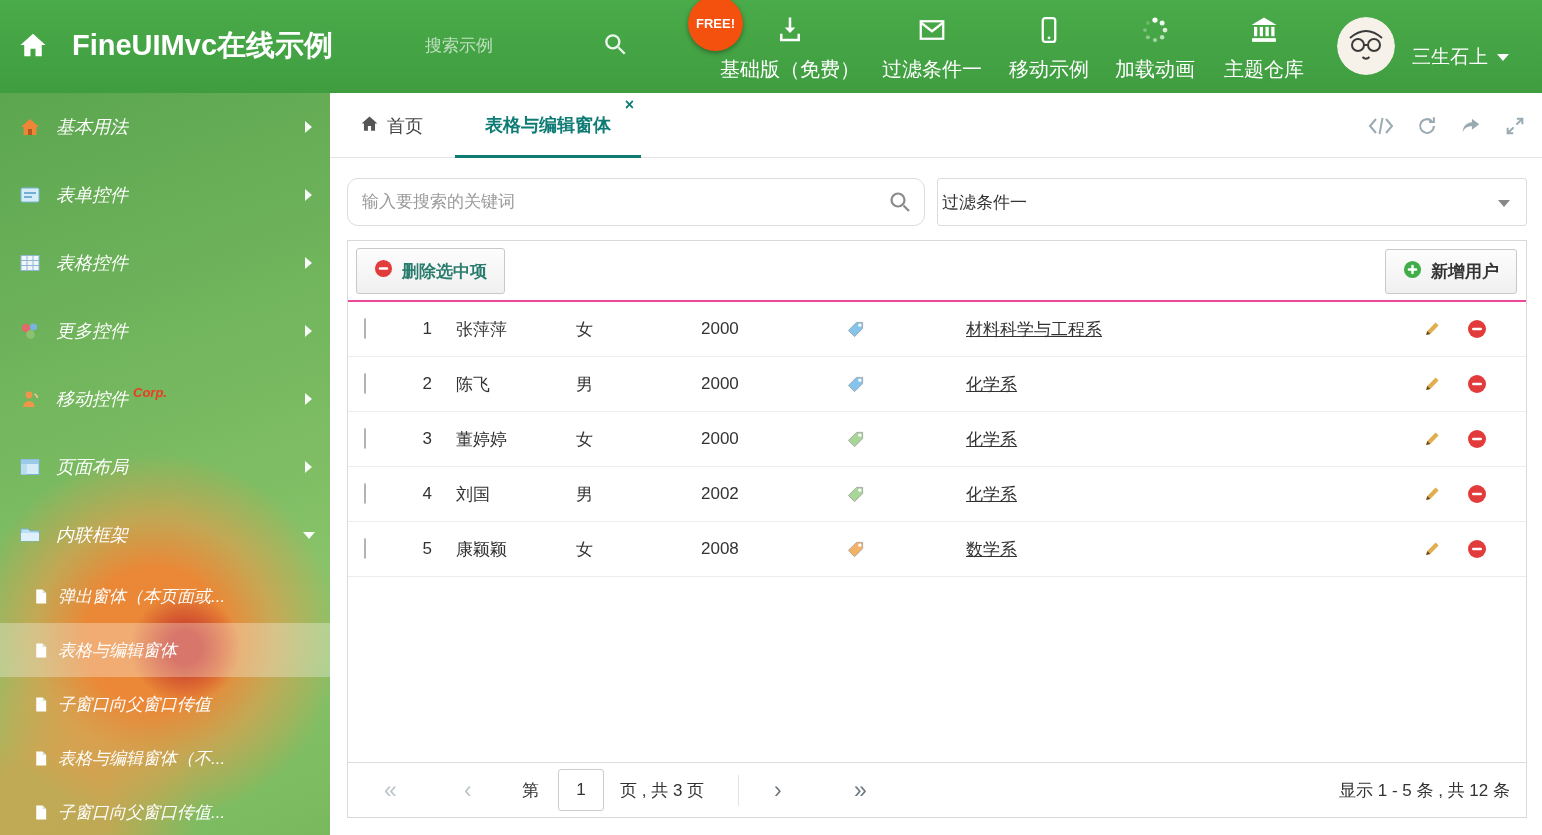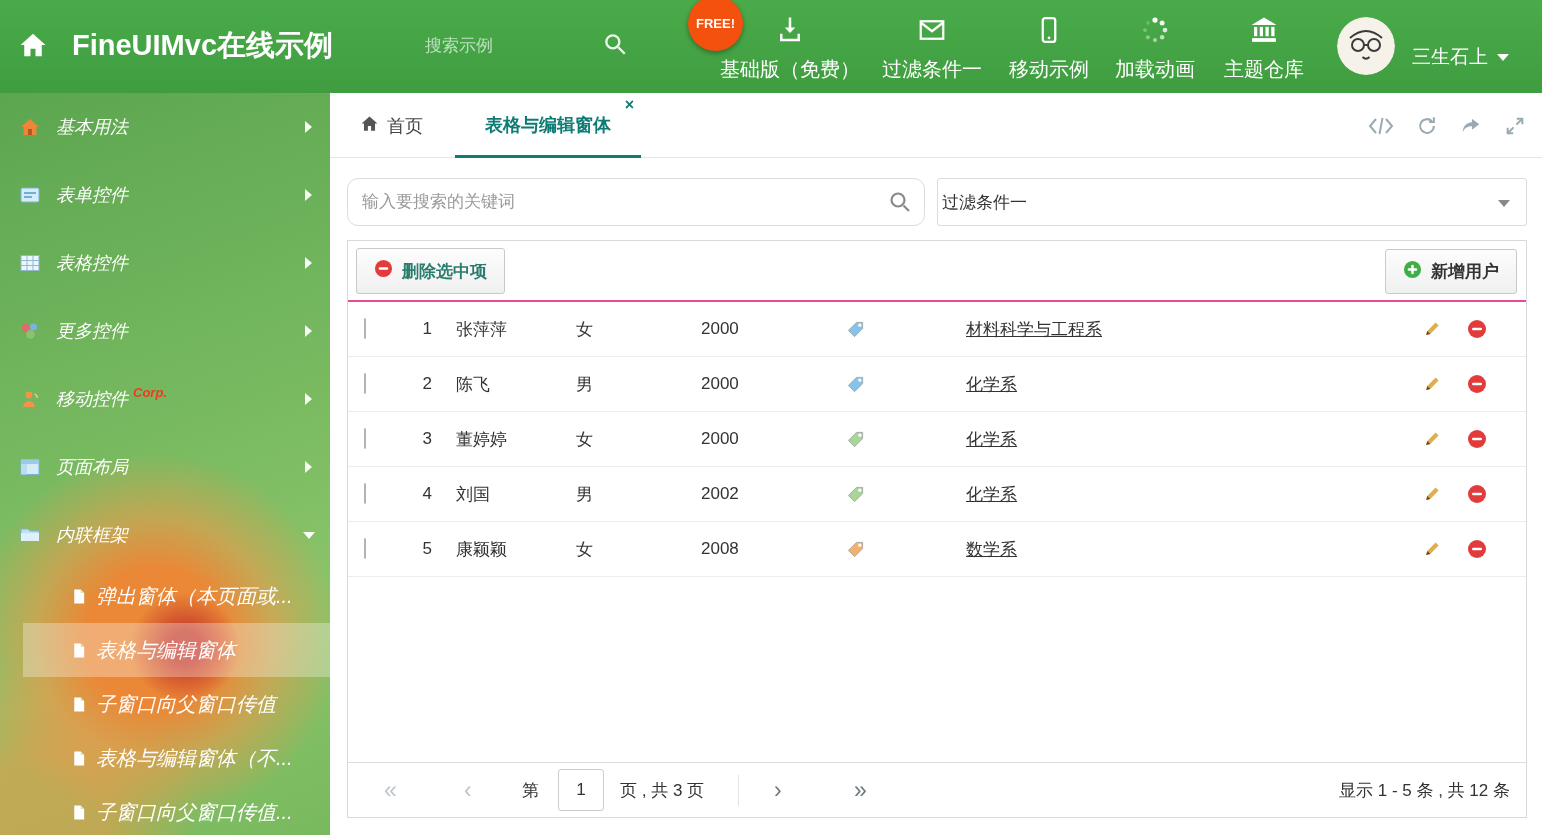--- a/index.html
+++ b/index.html
@@ -34,22 +34,22 @@
       linear-gradient(160deg,#5ca650 0%, #74b75e 40%, #8ac46a 72%, #79b95e 100%); font-style: italic; }
   .side-item { height:68px; display:flex; align-items:center; padding:0 20px; position:relative;
     color:#fff; font-size:18px; cursor:pointer; }
   .side-item .ic { width:28px; display:flex; }
   .side-item .lbl { margin-left:8px; }
   .corp-badge { color:#ef3b23; font-size:13px; font-weight:bold; margin-left:5px; position:relative; top:-7px; }
   .arr-r { position:absolute; right:18px; width:0; height:0;
     border-top:6px solid transparent; border-bottom:6px solid transparent; border-left:7px solid rgba(255,255,255,.95); }
   .arr-d { position:absolute; right:15px; width:0; height:0;
     border-left:6px solid transparent; border-right:6px solid transparent; border-top:7px solid rgba(255,255,255,.95); }
-  .side-sub { height:54px; display:flex; align-items:center; padding-left:47px;
-    color:#fff; font-size:20px; cursor:pointer;margin-left:23px; }
+  .side-sub { height:54px; display:flex; align-items:center; padding-left:32px;
+    color:#fff; font-size:17px; cursor:pointer; }
   .side-sub .ic { width:26px; display:flex; }
   .side-sub.selected { background:rgba(255,255,255,0.3); }
 
   
   .main { position:absolute; left:330px; top:93px; width:1212px; height:742px; background:#fff; }
 
   .tabbar { position:relative; height:65px; border-bottom:1px solid #e4e4e4; }
   .tab-home { position:absolute; left:30px; top:0; height:65px; display:flex; align-items:center; gap:8px;
     color:#444; font-size:18px; cursor:pointer; }
   .tab-active { position:absolute; left:125px; top:0; height:65px; line-height:65px; padding:0 30px;

